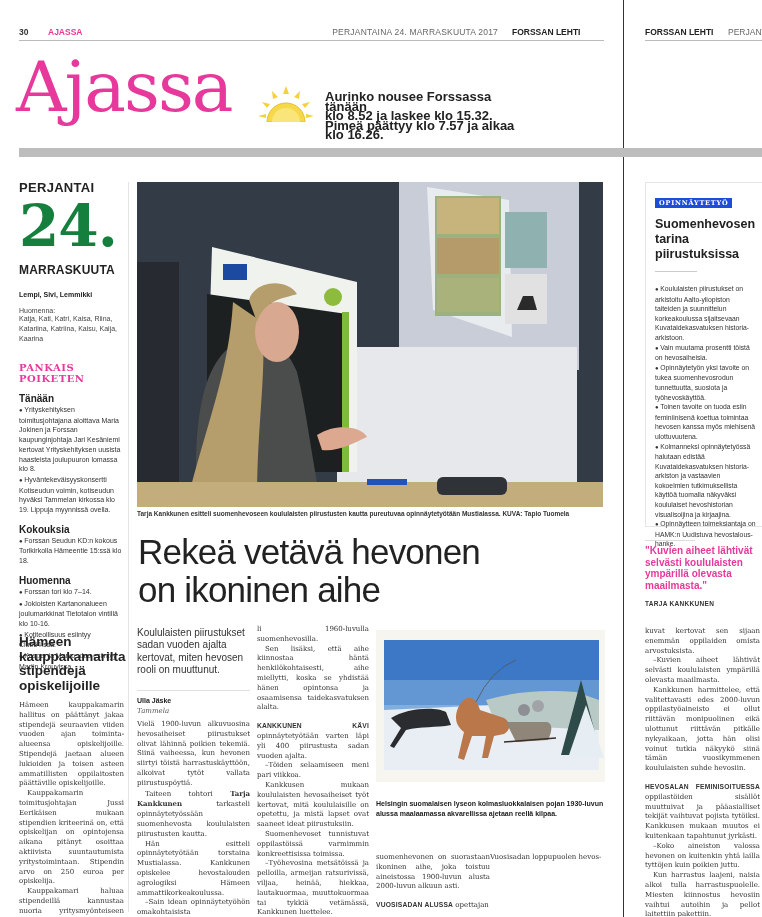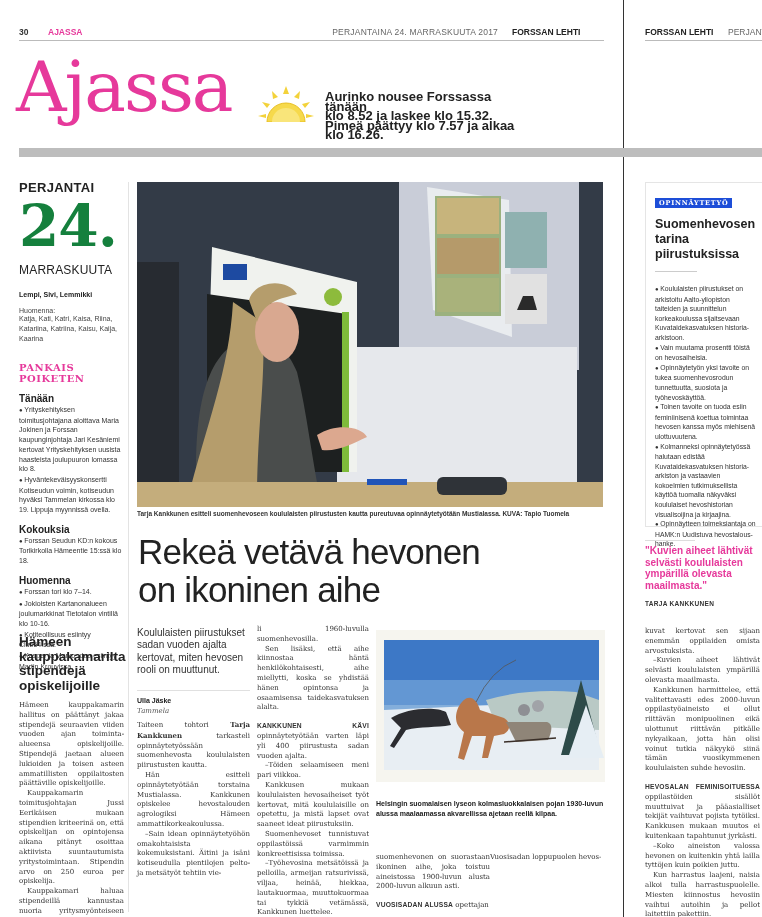--- a/index.html
+++ b/index.html
@@ -22,21 +22,21 @@
   .masthead { left: 16px; top: 52px; font-family: "DejaVu Serif", serif; font-size: 70px; color: #e6399b; letter-spacing: -2px; line-height: 1; }
   .sun { left: 258px; top: 86px; width: 56px; height: 36px; }
   .sun-info { left: 325px; top: 92px; font-size: 13px; line-height: 9.5px; color: #222; width: 200px; font-weight: bold; }
   .grey-band { left: 19px; top: 148px; width: 743px; height: 9px; background: #bdbdbd; }
 
   
   .left-col { left: 19px; top: 180px; width: 104px; }
   .vrule-left { left: 128px; top: 182px; width: 1px; height: 730px; background: #e3e3e3; }
   .day { font-size: 13px; font-weight: bold; color: #222; letter-spacing: 0.3px; }
   .bigdate { font-family: "DejaVu Serif", serif; font-weight: bold; font-size: 58px; color: #15803d; line-height: 58px; margin-top: 2px; letter-spacing: -1px; }
-  .month { font-size: 12px; font-weight: normal; color: #222; margin-top: 8px; letter-spacing: 0.2px; }
+  .month { font-size: 12px; font-weight: bold; color: #222; margin-top: 8px; letter-spacing: 0.2px; }
   .names-today { font-size: 7px; font-weight: bold; margin-top: 14px; }
   .names-tmr-h { font-size: 7px; margin-top: 9px; color: #444; }
   .names-tmr { font-size: 7px; line-height: 10px; color: #444; }
   .event-head { font-family: "DejaVu Serif", serif; font-weight: bold; color: #e6399b; font-size: 10px; letter-spacing: 0.5px; margin-top: 18px; }
   .ev-sub { font-size: 10px; font-weight: bold; color: #222; margin-top: 9px; }
   .ev-item { font-size: 7px; line-height: 9.7px; color: #333; margin-top: 1px; }
   .ev-item::before { content: "\25CF  "; font-size: 6px; }
 
   .sidestory { left: 19px; top: 635px; width: 105px; }
   .sidestory h3 { font-size: 13.5px; line-height: 14.5px; font-weight: bold; color: #222; }
@@ -185,20 +185,21 @@
   <div>Rekeä vetävä hevonen</div>
   <div>on ikoninen aihe</div>
 </div>
 
 <div class="abs ingress">Koululaisten piirustukset sadan vuoden ajalta kertovat, miten hevosen rooli on muuttunut.</div>
 <div class="abs byline-rule"></div>
 <div class="abs byline">Ulla Jäske</div>
 <div class="abs byline-loc">Tammela</div>
 
 <div class="abs col-a serif-body">
+  <p>Vielä 1900-luvun alkuvuosina hevosaiheiset piirustukset olivat lähinnä poikien tekemiä. Siinä vaiheessa, kun hevonen siirtyi töistä harrastuskäyttöön, alkoivat tytöt vallata piirustuspöytiä.</p>
   <p>Taiteen tohtori <b>Tarja Kankkunen</b> tarkasteli opinnäytetyössään suomenhevosta koululaisten piirustusten kautta.</p>
   <p>Hän esitteli opinnäytetyötään torstaina Mustialassa. Kankkunen opiskelee hevostalouden agrologiksi Hämeen ammattikorkeakoulussa.</p>
   <p>–Sain idean opinnäytetyöhön omakohtaisista kokemuksistani. Äitini ja isäni kotiseudulla pientilojen pelto- ja metsätyöt tehtiin vie-</p>
 </div>
 
 <div class="abs col-b serif-body">
   <p style="text-indent:0">li 1960-luvulla suomenhevosilla.</p>
   <p>Sen lisäksi, että aihe kiinnostaa häntä henkilökohtaisesti, aihe miellytti, koska se yhdistää hänen opintonsa ja osaamisensa taidekasvatuksen alalta.</p>
   <p class="gap" style="text-indent:0">
     <span class="runin">KANKKUNEN KÄVI</span>

